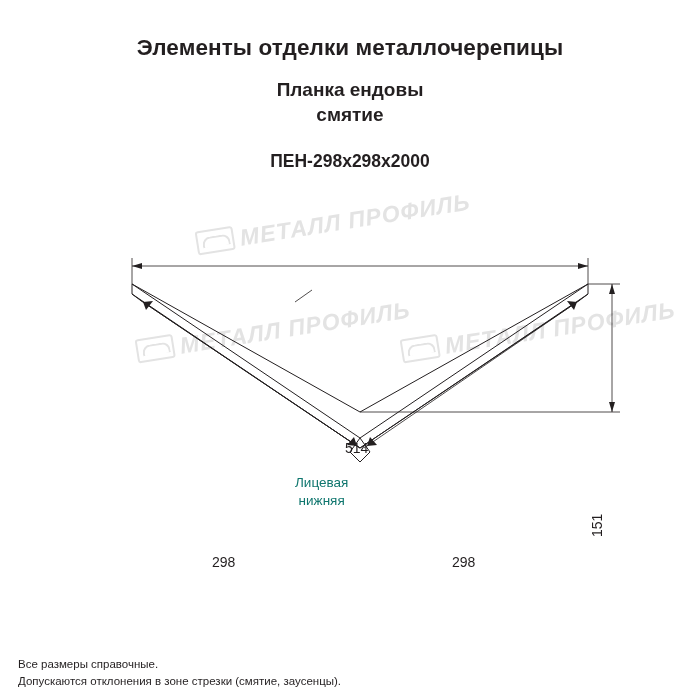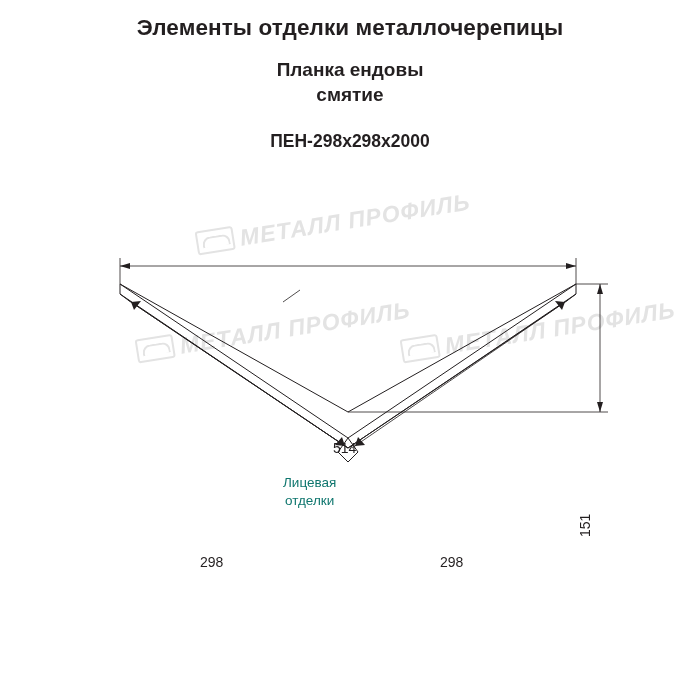--- a/index.html
+++ b/index.html
@@ -14,21 +14,21 @@
     overflow: hidden;
     font-family: "Liberation Sans", sans-serif;
     color: #231f20;
   }
   .page {
     position: absolute;
     inset: 0;
   }
   .title-block {
     position: absolute;
-    top: 16px;
+    top: 36px;
     left: 0;
     width: 700px;
     text-align: center;
   }
   .main-title {
     font-size: 22.5px;
     font-weight: bold;
     letter-spacing: 0.1px;
     line-height: 1.1;
     margin: 0;
@@ -40,21 +40,21 @@
     margin: 16px 0 0 0;
   }
   .code-title {
     font-size: 17.5px;
     font-weight: bold;
     margin: 24px 0 0 0;
   }
   .drawing {
     position: absolute;
     top: 190px;
-    left: 0;
+    left: 12px;
     width: 560px;
     height: 300px;
   }
   .watermarks {
     position: absolute;
     top: 190px;
     left: 0;
     width: 700px;
     height: 290px;
     overflow: hidden;
@@ -185,20 +185,22 @@
       </g>
     </svg>
 
     <div class="label dim-514">514</div>
     <div class="label dim-298a">298</div>
     <div class="label dim-298b">298</div>
     <div class="label dim-151">151</div>
 
     <div class="face-label">
       <div>Лицевая</div>
-      <div>отделки</div>
+      <div>нижняя</div>
     </div>
   </div>
 
   <div class="notes">
+    <div>Все размеры справочные.</div>
+    <div>Допускаются отклонения в зоне стрезки (смятие, заусенцы).</div>
   </div>
 
 </div>
 
 </body></html>

